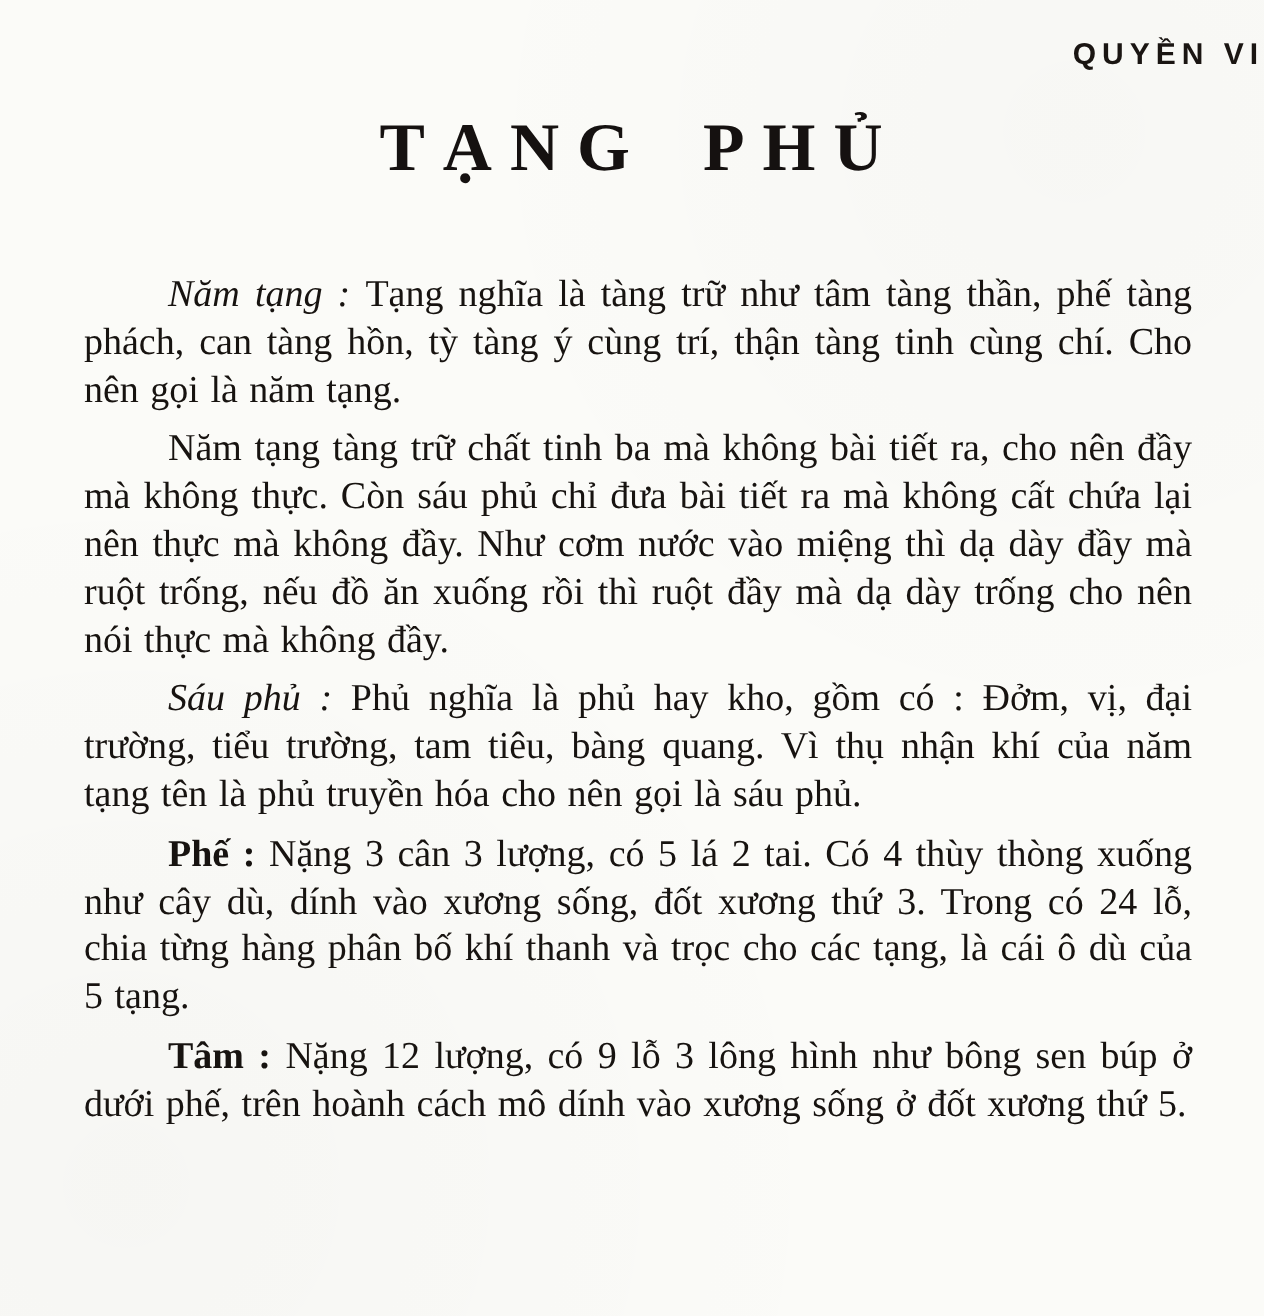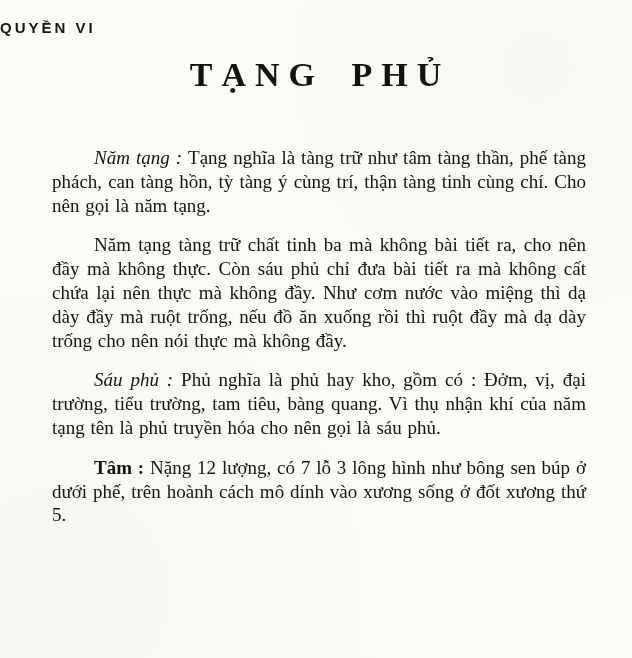--- a/index.html
+++ b/index.html
@@ -22,21 +22,21 @@
     background:
       radial-gradient(circle at 85% 10%, rgba(0,0,0,0.015), transparent 40%),
       radial-gradient(circle at 10% 90%, rgba(0,0,0,0.02), transparent 45%),
       #fbfbf8;
   }
   .kicker {
     position: absolute;
     top: 19px;
     left: 0;
     width: 100%;
-    text-align: left;
+    text-align: right;
     font-family: "Liberation Sans", sans-serif;
     font-weight: bold;
     font-size: 15px;
     letter-spacing: 3px;
     color: #1a1512;
   }
   .title {
     position: absolute;
     top: 56px;
     left: 4px;
@@ -54,33 +54,34 @@
     top: 130px;
     left: 36px;
     width: 566px;
     font-size: 19px;
     line-height: 23.8px;
     text-align: justify;
     word-spacing: 1px;
     color: #171310;
   }
   .para {
-    margin: 16px;
+    margin: 6px;
     text-indent: 42px;
   }
   .lead { white-space: pre-wrap; }
   .lead.italic { font-style: italic; }
   .lead.bold { font-weight: bold; }
   .para span { text-indent: 0; }
 </style>
 </head>
 <body style="background: rgb(251, 251, 248);">
 
 <div class="page" style="color: rgb(23, 19, 16);">
   <div class="kicker">QUYỀN VI</div>
   <div class="title">TẠNG PHỦ</div>
   <div class="bodytext" id="paragraphs">
       <p class="para"><span class="lead italic">Năm tạng : </span><span>Tạng nghĩa là tàng trữ như tâm tàng thần, phế tàng phách, can tàng hồn, tỳ tàng ý cùng trí, thận tàng tinh cùng chí. Cho nên gọi là năm tạng.</span></p>
       <p class="para"><span>Năm tạng tàng trữ chất tinh ba mà không bài tiết ra, cho nên đầy mà không thực. Còn sáu phủ chỉ đưa bài tiết ra mà không cất chứa lại nên thực mà không đầy. Như cơm nước vào miệng thì dạ dày đầy mà ruột trống, nếu đồ ăn xuống rồi thì ruột đầy mà dạ dày trống cho nên nói thực mà không đầy.</span></p>
       <p class="para"><span class="lead italic">Sáu phủ : </span><span>Phủ nghĩa là phủ hay kho, gồm có : Đởm, vị, đại trường, tiểu trường, tam tiêu, bàng quang. Vì thụ nhận khí của năm tạng tên là phủ truyền hóa cho nên gọi là sáu phủ.</span></p>
-      <p class="para"><span class="lead bold">Tâm : </span><span>Nặng 12 lượng, có 7 lỗ 3 lông hình như bông sen búp ở dưới phế, trên hoành cách mô dính vào xương sống ở đốt xương thứ 5.</span></p>
+      <p class="para"><span class="lead bold">Phế : </span><span>Nặng 3 cân 3 lượng, có 5 lá 2 tai. Có 4 thùy thòng xuống như cây dù, dính vào xương sống, đốt xương thứ 3. Trong có 24 lỗ, chia từng hàng phân bố khí thanh và trọc cho các tạng, là cái ô dù của 5 tạng.</span></p>
+      <p class="para"><span class="lead bold">Tâm : </span><span>Nặng 12 lượng, có 9 lỗ 3 lông hình như bông sen búp ở dưới phế, trên hoành cách mô dính vào xương sống ở đốt xương thứ 5.</span></p>
     </div>
 </div>
 
 </body></html>

